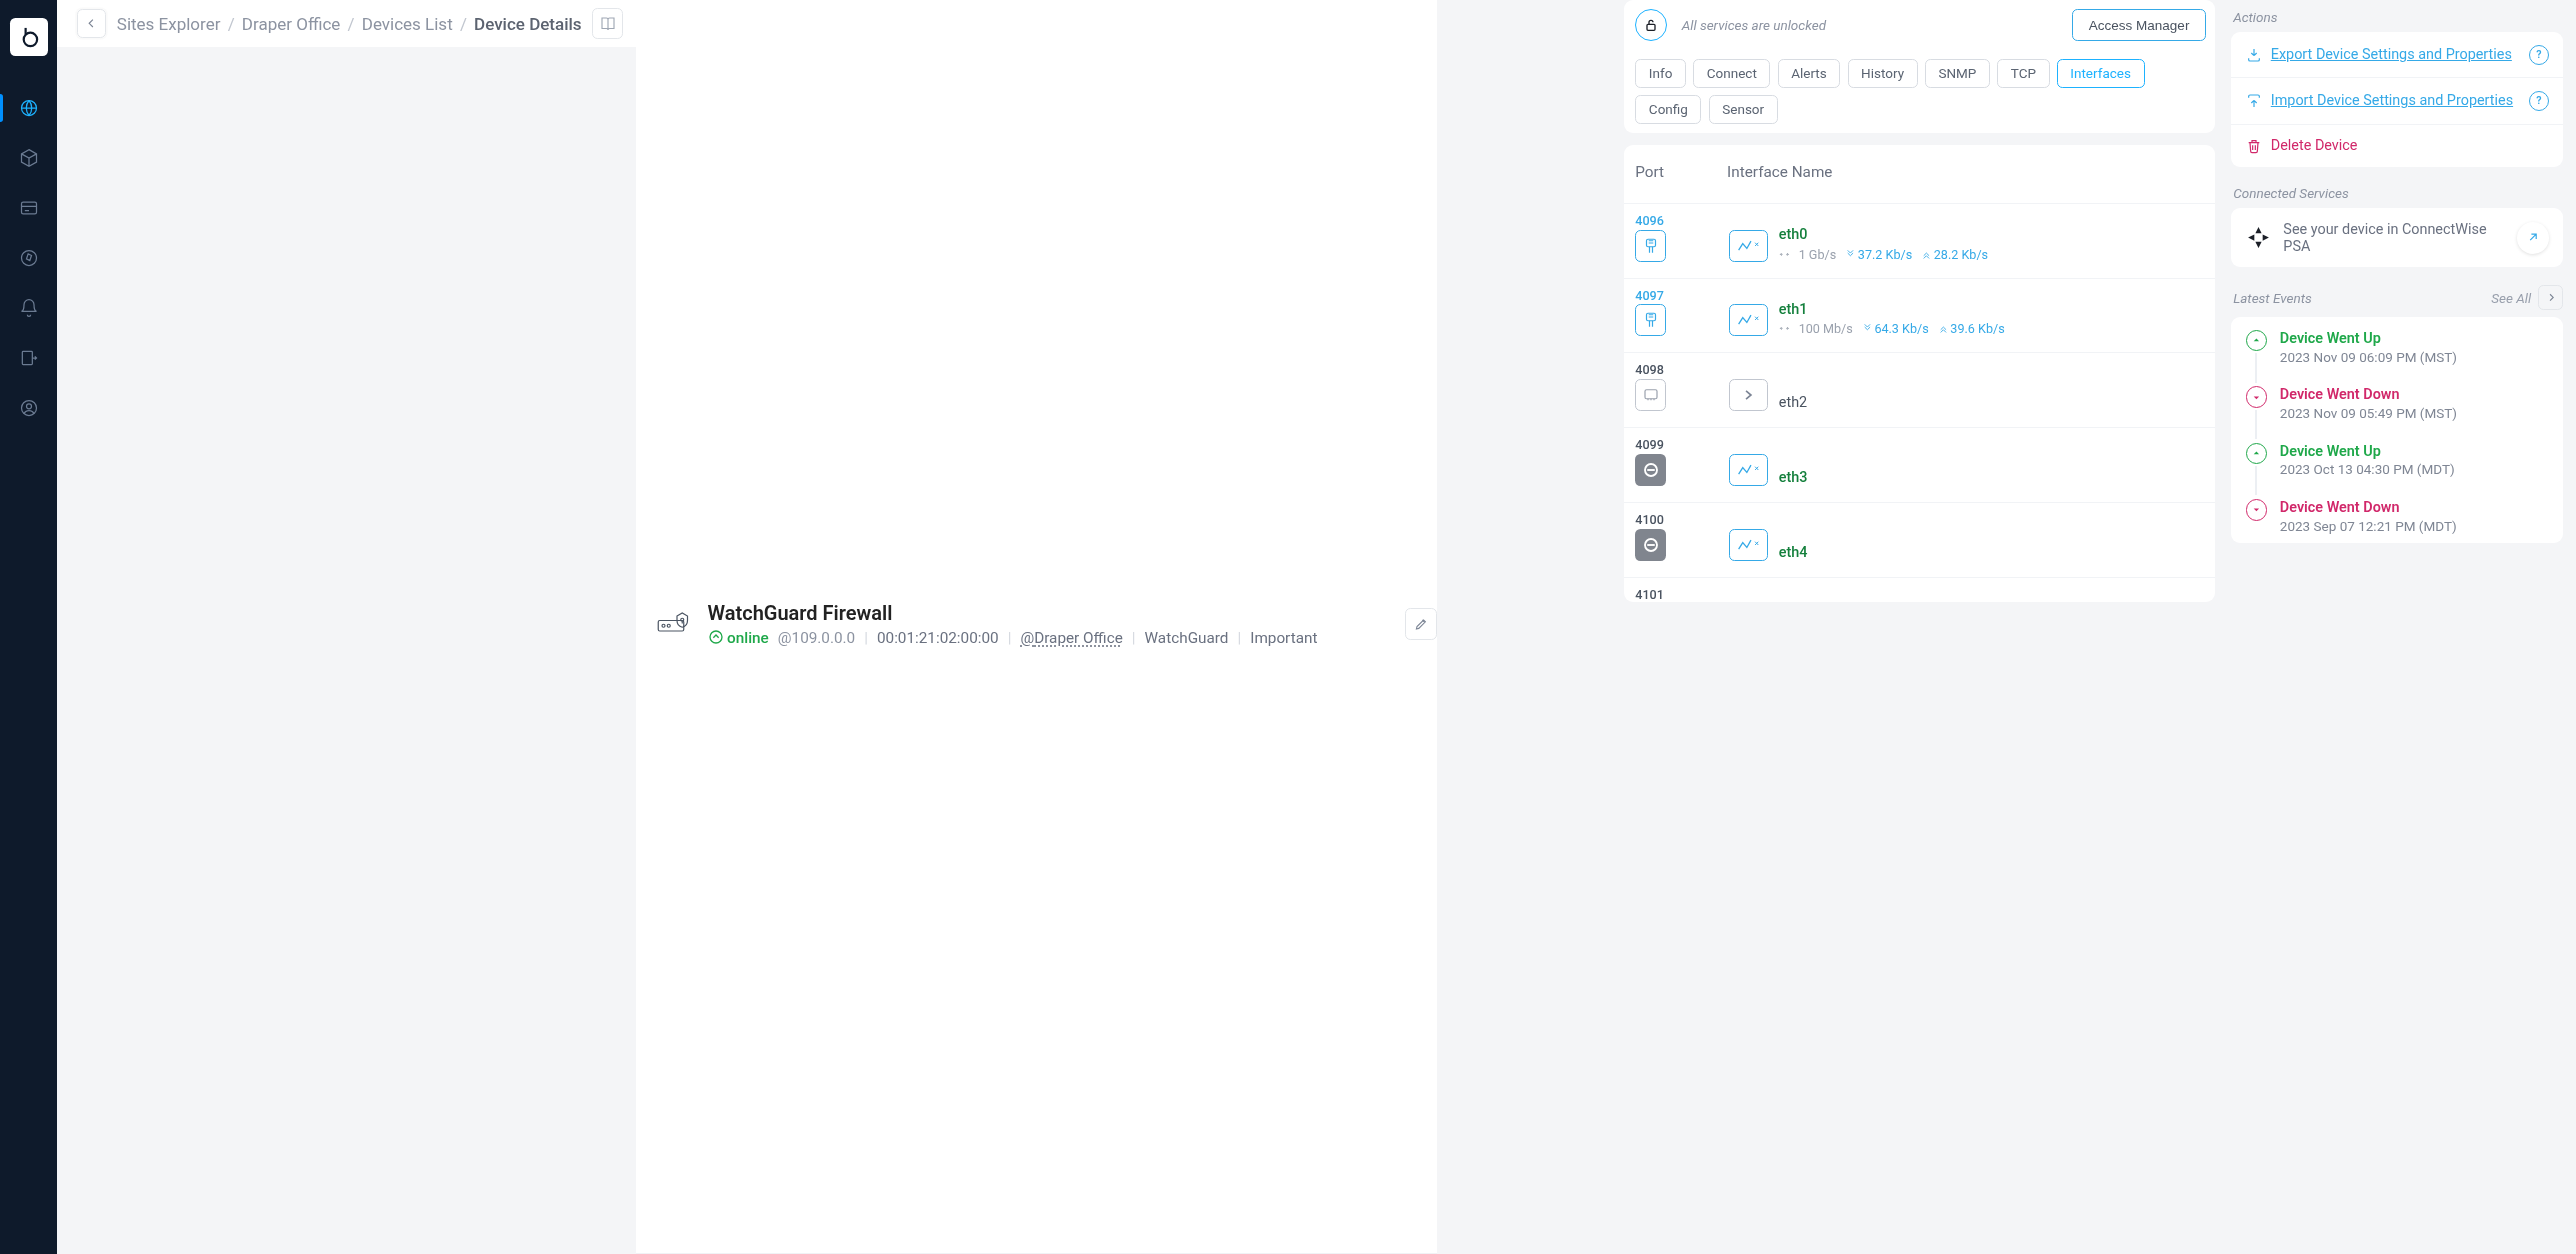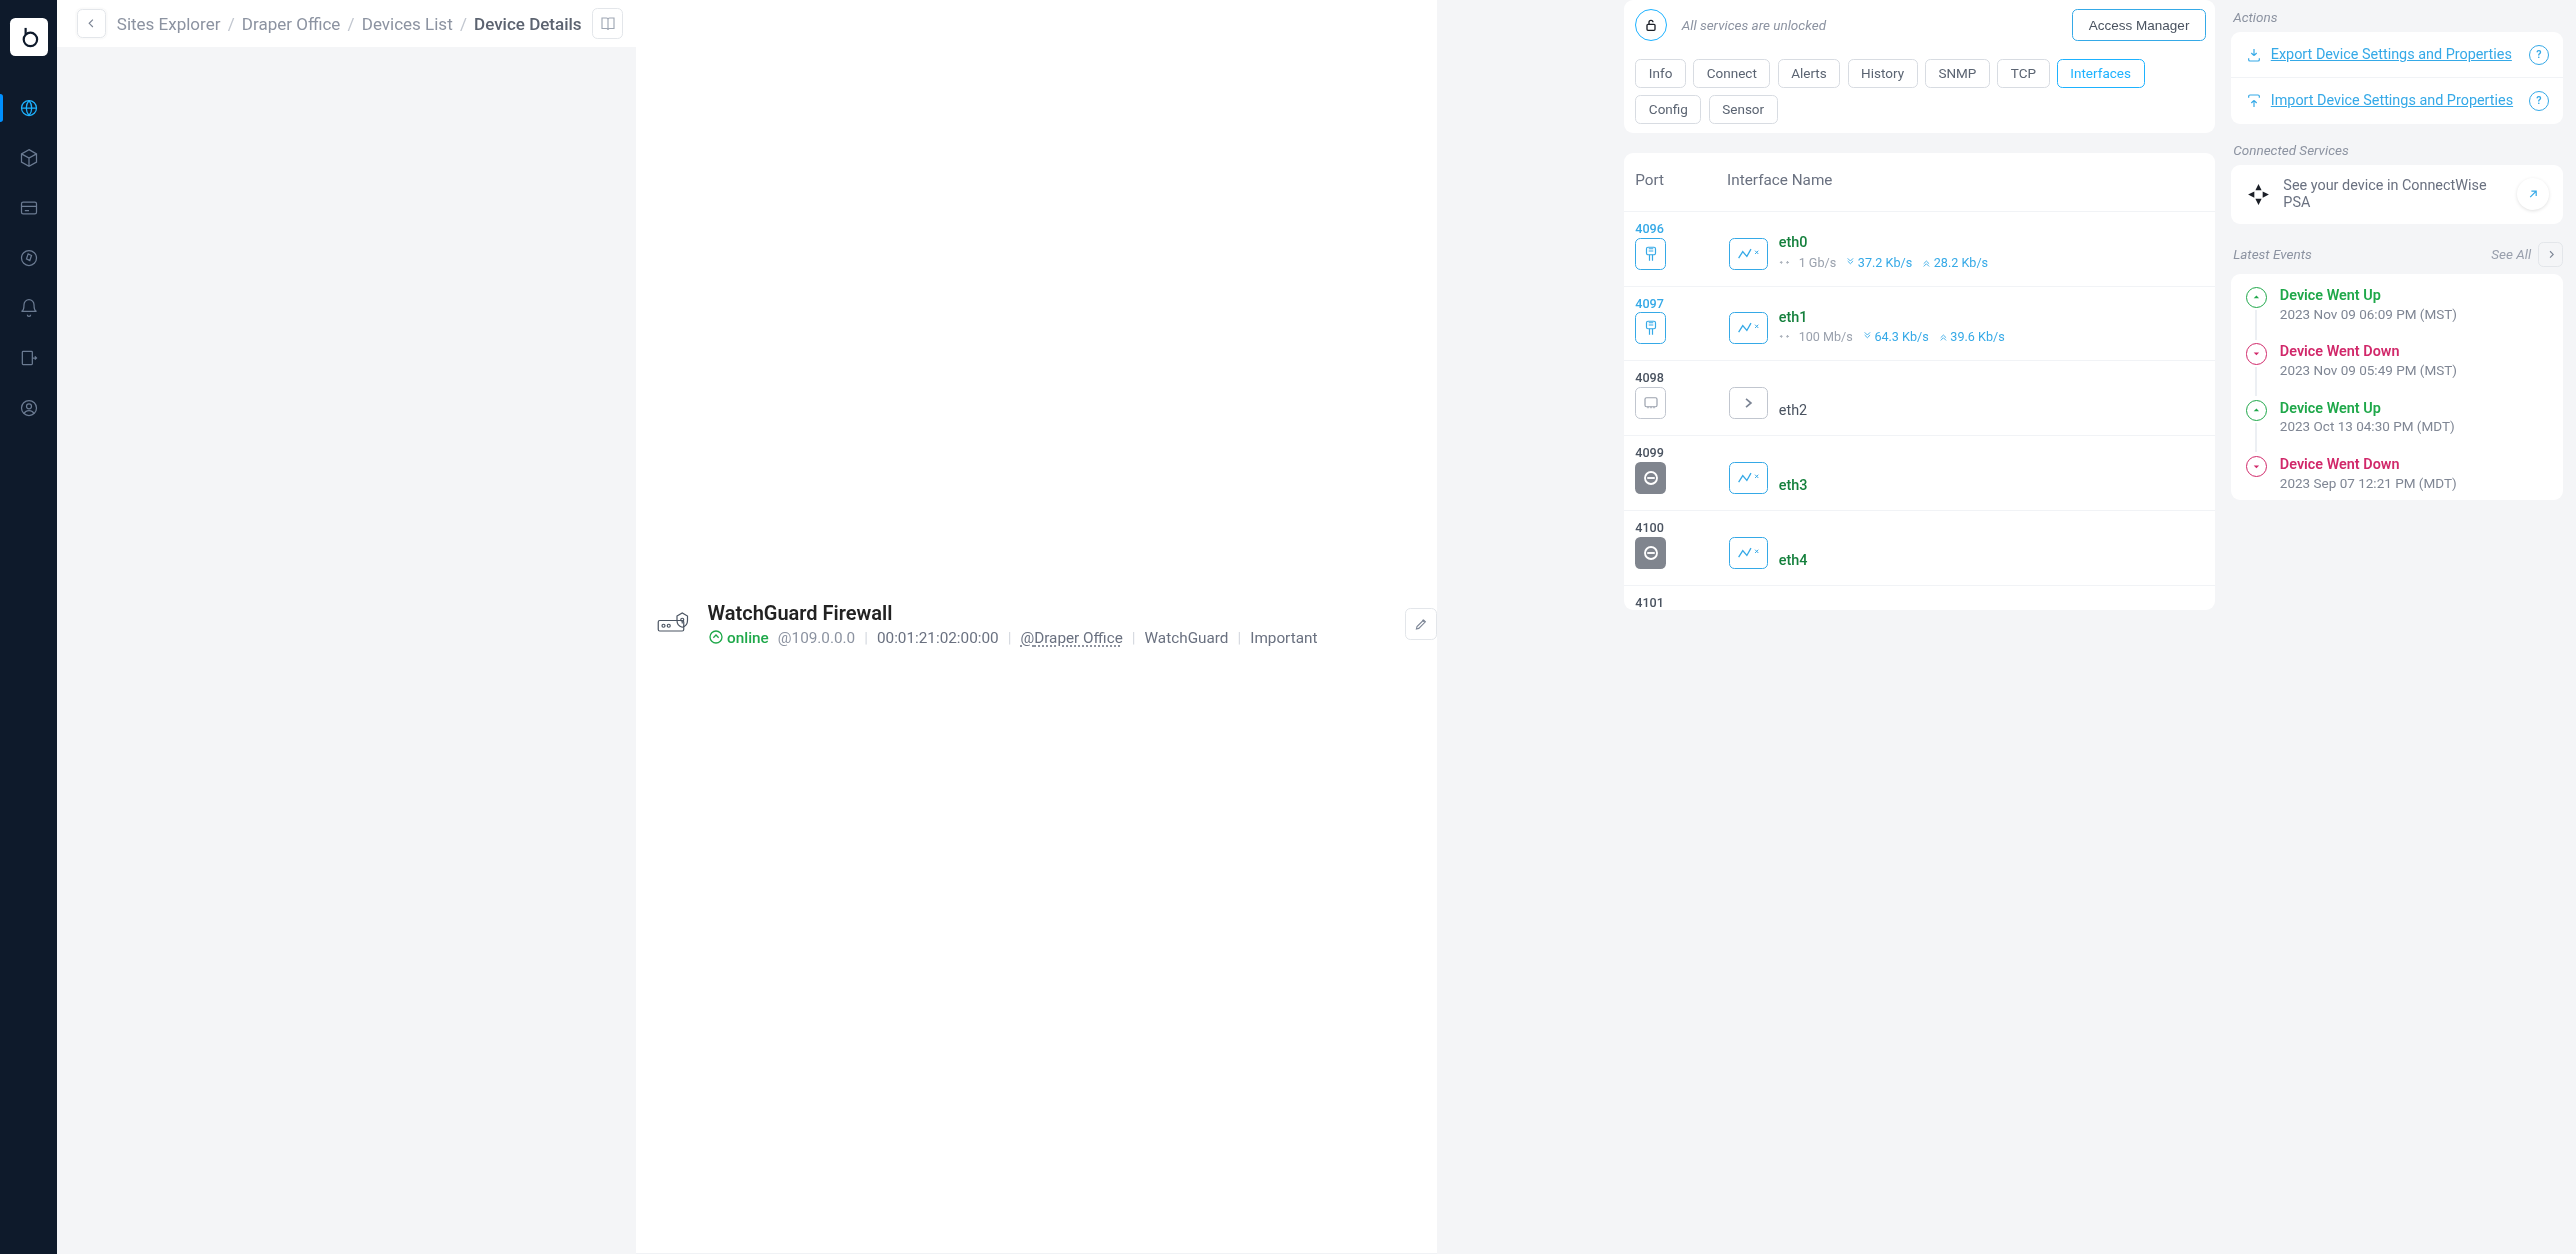--- a/index.html
+++ b/index.html
@@ -89,21 +89,21 @@
   .meta-link::before { content:"@"; }
   .edit-btn {
     width:32px; height:32px; border:0.9px solid #e3e6ea; border-radius:5.4px;
     display:flex; align-items:center; justify-content:center; cursor:pointer;
     margin-left: 72px;
   }
   .edit-btn svg { width:14.4px; height:14.4px; }
 
   
   .body { flex:1; overflow:auto; display:flex; justify-content:center; padding: 0 12.6px 18px 187px; gap:16px; }
-  .col-main { width: 614px; display:flex; flex-direction:column; gap:8px; }
+  .col-main { width: 614px; display:flex; flex-direction:column; gap:0; }
   .col-side { width: 345px; display:flex; flex-direction:column; }
 
   .card { background:#fff; border-radius:9px; }
 
   
   .svc-lock {
     display:flex; align-items:center; gap:14.4px;
     padding: 9px 9px 9px 10.8px;
     border-radius:9px 9px 0 0;
   }
@@ -507,20 +507,26 @@
           <span class="action-link">Export Device Settings and Properties</span>
           <div class="info-circle">?</div>
         </div>
         <div class="action-row">
           <svg viewBox="0 0 24 24" fill="none" stroke="#35a9e7" stroke-width="1.8">
               <path d="M12 21V11m0 0l-4 4m4-4l4 4M4 7V5a2 2 0 012-2h12a2 2 0 012 2v2"></path>
             </svg>
           <span class="action-link">Import Device Settings and Properties</span>
           <div class="info-circle">?</div>
         </div>
+        <div class="action-row">
+          <svg viewBox="0 0 24 24" fill="none" stroke="#d1286a" stroke-width="1.8">
+              <path d="M4 7h16M9 7V4h6v3M6 7l1 13a2 2 0 002 2h6a2 2 0 002-2l1-13M10 11v7M14 11v7"></path>
+            </svg>
+          <span class="delete-text">Delete Device</span>
+        </div>
       </div>
 
       <div class="side-label" style="margin-top:18px">Connected Services</div>
       <div class="side-card connected-card">
         <svg class="logo" viewBox="0 0 24 24">
             <path fill="#1b1f27" d="M12 2l3 6h-6l3-6zM2 12l6-3v6l-6-3zM22 12l-6 3V9l6 3zM12 22l-3-6h6l-3 6z"></path>
           </svg>
         <span class="connected-text">See your device in ConnectWise PSA</span>
         <div class="arrow-circle">
           <svg viewBox="0 0 24 24" fill="none" stroke="#35a9e7" stroke-width="2">

